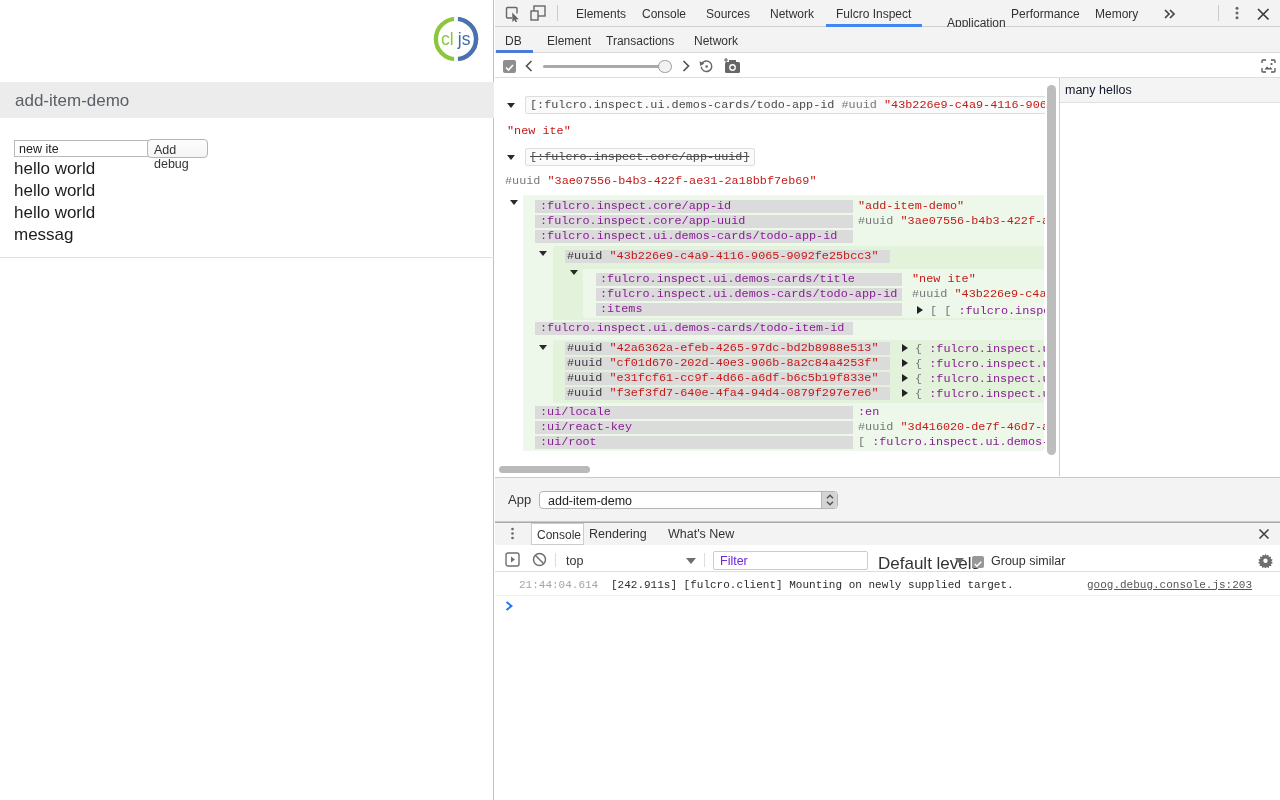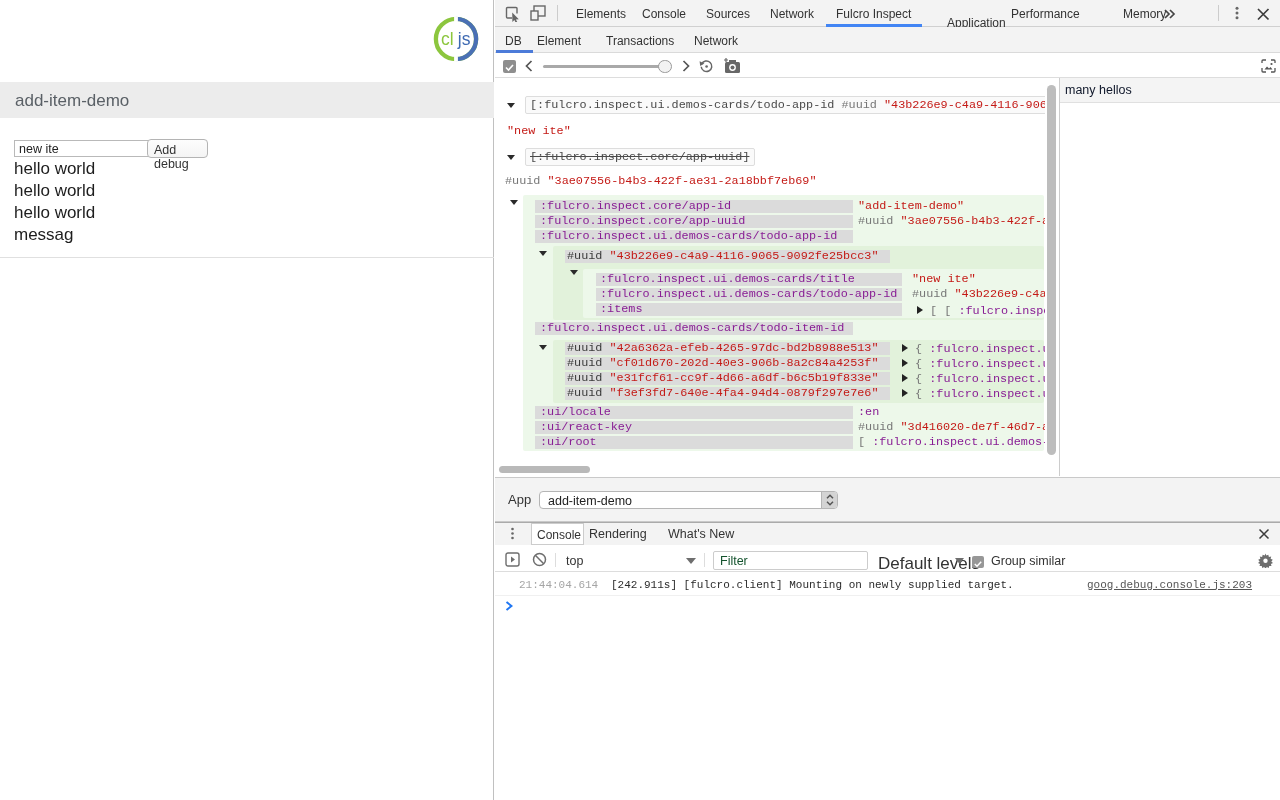--- a/index.html
+++ b/index.html
@@ -52,21 +52,21 @@
 
   <div class="abs" style="left:0;top:0;width:785px;height:27px;background:#f3f3f3;border-bottom:1px solid #d0d0d0;"></div>
   <div class="abs" style="top:7px;left:0;width:785px;height:14px;font-size:12px;color:#333;">
     <span class="abs" style="left:81px;">Elements</span>
     <span class="abs" style="left:147px;">Console</span>
     <span class="abs" style="left:211px;">Sources</span>
     <span class="abs" style="left:275px;">Network</span>
     <span class="abs" style="left:341px;color:#333;">Fulcro Inspect</span>
     <span class="abs" style="left:452px;margin-top:9px;">Application</span>
     <span class="abs" style="left:516px;">Performance</span>
-    <span class="abs" style="left:628px;">Memory</span>
+    <span class="abs" style="left:600px;">Memory</span>
     <svg class="abs" style="left:668px;top:2px;" width="13" height="10" viewBox="0 0 13 10">
         <path d="M 2 1 L 6 5 L 2 9 M 7 1 L 11 5 L 7 9" fill="none" stroke="#444" stroke-width="1.7"></path>
       </svg>
   </div>
   <div class="abs" style="left:331px;top:24px;width:96px;height:3px;background:#4285f4;"></div>
 
   <svg class="abs" style="left:9px;top:5px;" width="17" height="17" viewBox="0 0 17 17">
     <path d="M 13 8.5 V 3.5 Q 13 2.5 12 2.5 H 3.5 Q 2.5 2.5 2.5 3.5 V 12 Q 2.5 13 3.5 13 H 8" fill="none" stroke="#676767" stroke-width="1.4"></path>
     <path d="M 8.2 7.6 L 14.8 14.2 L 11.9 14.4 L 13.4 17.3 L 11.8 18 L 10.4 15 L 8.4 17 Z" fill="#676767"></path>
   </svg>
@@ -82,21 +82,21 @@
       <circle cx="7" cy="7" r="1.5" fill="#676767"></circle>
       <circle cx="7" cy="11.8" r="1.5" fill="#676767"></circle>
   </svg>
   <svg class="abs" style="left:761px;top:7px;" width="15" height="15" viewBox="0 0 15 15">
     <path d="M 2 2 L 12.5 12.5 M 12.5 2 L 2 12.5" stroke="#3c3c3c" stroke-width="1.7"></path>
   </svg>
 
   <div class="abs" style="left:0;top:27px;width:785px;height:26px;background:#f3f3f3;border-bottom:1px solid #dadada;"></div>
   <div class="abs" style="top:34px;left:0;width:785px;height:14px;font-size:12px;color:#333;">
     <span class="abs" style="left:10px;">DB</span>
-    <span class="abs" style="left:42px;">Element</span>
+    <span class="abs" style="left:52px;">Element</span>
     <span class="abs" style="left:111px;">Transactions</span>
     <span class="abs" style="left:199px;">Network</span>
   </div>
   <div class="abs" style="left:1px;top:50px;width:37px;height:3px;background:#4c7bd9;"></div>
 
   <div class="abs" style="left:0;top:53px;width:785px;height:25px;background:#fff;border-bottom:1px solid #ddd;"></div>
   <div class="abs" style="left:8px;top:60px;width:13px;height:13px;background:#8e8e8e;border-radius:2px;">
     <svg width="13" height="13" viewBox="0 0 13 13">
         <path d="M 3 6.5 L 5.5 9 L 10 4" fill="none" stroke="#fff" stroke-width="1.6"></path>
       </svg>
@@ -236,21 +236,21 @@
     <circle cx="7.5" cy="7.5" r="6" fill="none" stroke="#6e6e6e" stroke-width="1.5"></circle>
     <path d="M 3.3 3.3 L 11.7 11.7" stroke="#6e6e6e" stroke-width="1.5"></path>
   </svg>
   <div class="abs" style="left:60px;top:553px;width:1px;height:14px;background:#ddd;"></div>
   <div class="abs" style="left:71px;top:554px;font-size:12.5px;color:#333;">top</div>
   <svg class="abs" style="left:191px;top:558px;" width="10" height="6" viewBox="0 0 10 6">
       <path d="M 0 0 H 10 L 5 6 Z" fill="#6e6e6e"></path>
     </svg>
   <div class="abs" style="left:209px;top:553px;width:1px;height:14px;background:#ddd;"></div>
   <div class="abs" style="left:218px;top:551px;width:155px;height:19px;border:1px solid #ccc;border-radius:2px;background:#fff;">
-    <div class="abs" style="left:6px;top:2px;font-size:12.5px;color:#14532d;">Filter</div>
+    <div class="abs" style="left:6px;top:2px;font-size:12.5px;color:#6d28d9;">Filter</div>
   </div>
   <div class="abs" style="left:383px;top:554px;font-size:17px;color:#333;">Default levels</div>
   <svg class="abs" style="left:460px;top:558px;" width="9" height="6" viewBox="0 0 9 6">
       <path d="M 0 0 H 9 L 4.5 6 Z" fill="#6e6e6e"></path>
     </svg>
   <div class="abs" style="left:477px;top:556px;width:12px;height:12px;background:#979797;border-radius:2px;">
     <svg width="12" height="12" viewBox="0 0 12 12">
         <path d="M 2.8 6 L 5 8.2 L 9.2 3.8" fill="none" stroke="#fff" stroke-width="1.5"></path>
       </svg>
   </div>

